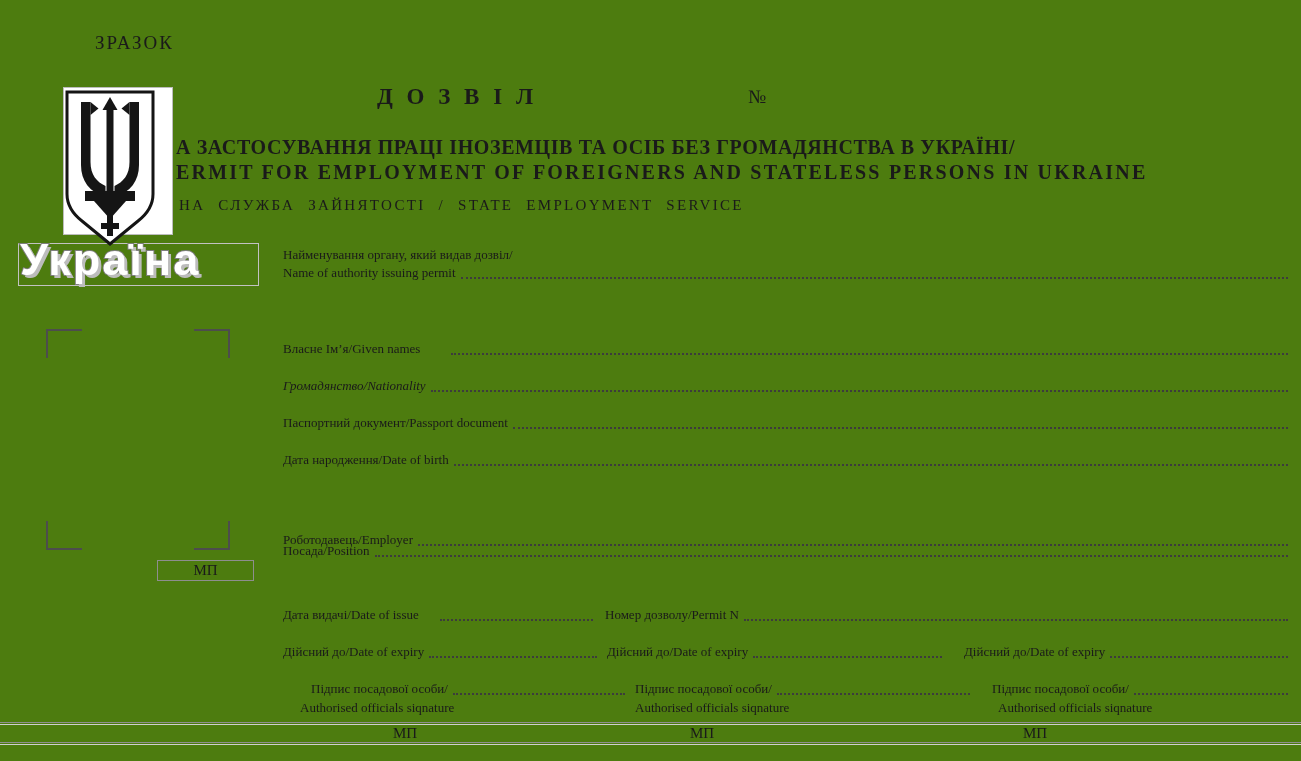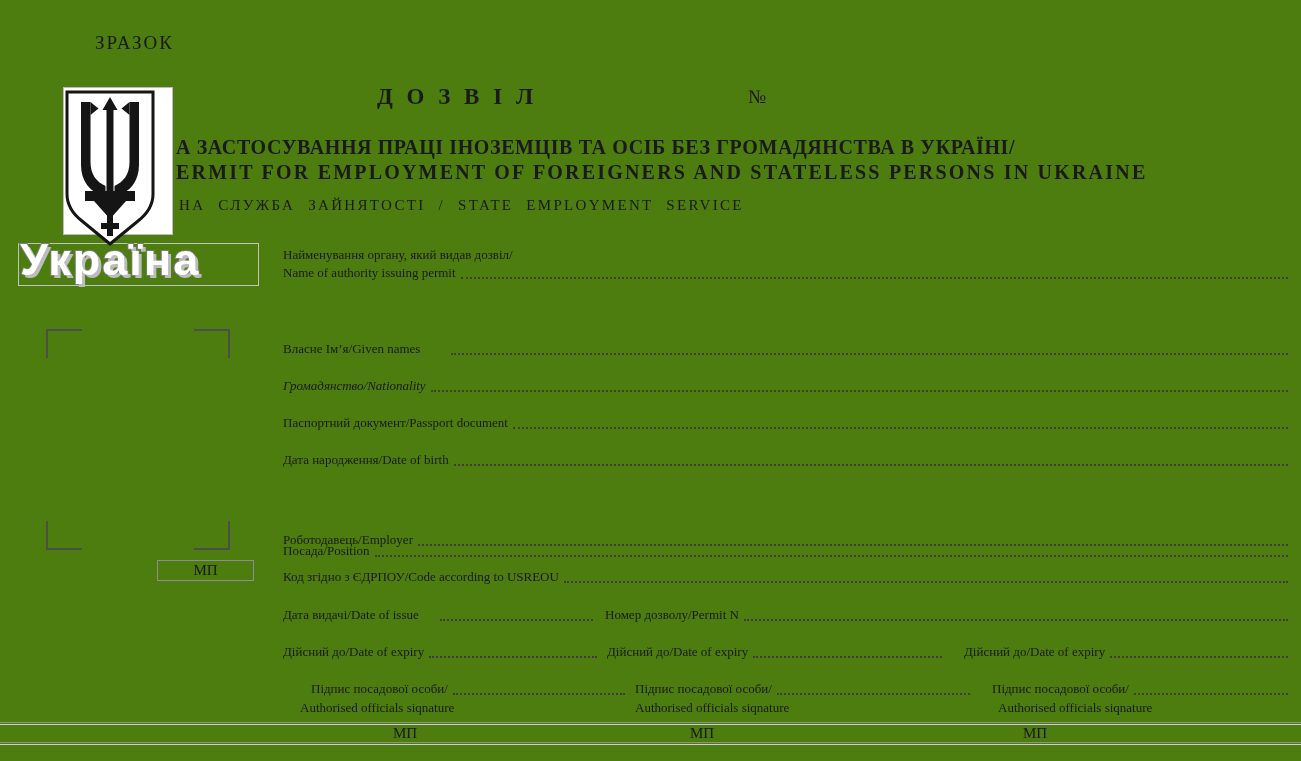--- a/index.html
+++ b/index.html
@@ -130,24 +130,20 @@
     <span class="dots"></span>
   </div>
   <div class="abs row r7 frow">
     <span class="lbl">Посада/Position</span>
     <span class="dots"></span>
   </div>
   <div class="abs row r8 frow">
     <span class="lbl">Роботодавець/Employer</span>
     <span class="dots"></span>
   </div>
-  <div class="abs row r9 frow">
-    <span class="lbl">Код згідно з ЄДРПОУ/Code according to USREOU</span>
-    <span class="dots"></span>
-  </div>
 
   <div class="abs row r10 cols">
     <div class="c10a frow">
       <span class="lbl">Дата видачі/Date of issue</span>
       <span class="dots" style="margin-right:12px;"></span>
     </div>
     <div class="c10b frow">
       <span class="lbl">Номер дозволу/Permit N</span>
       <span class="dots"></span>
     </div>

